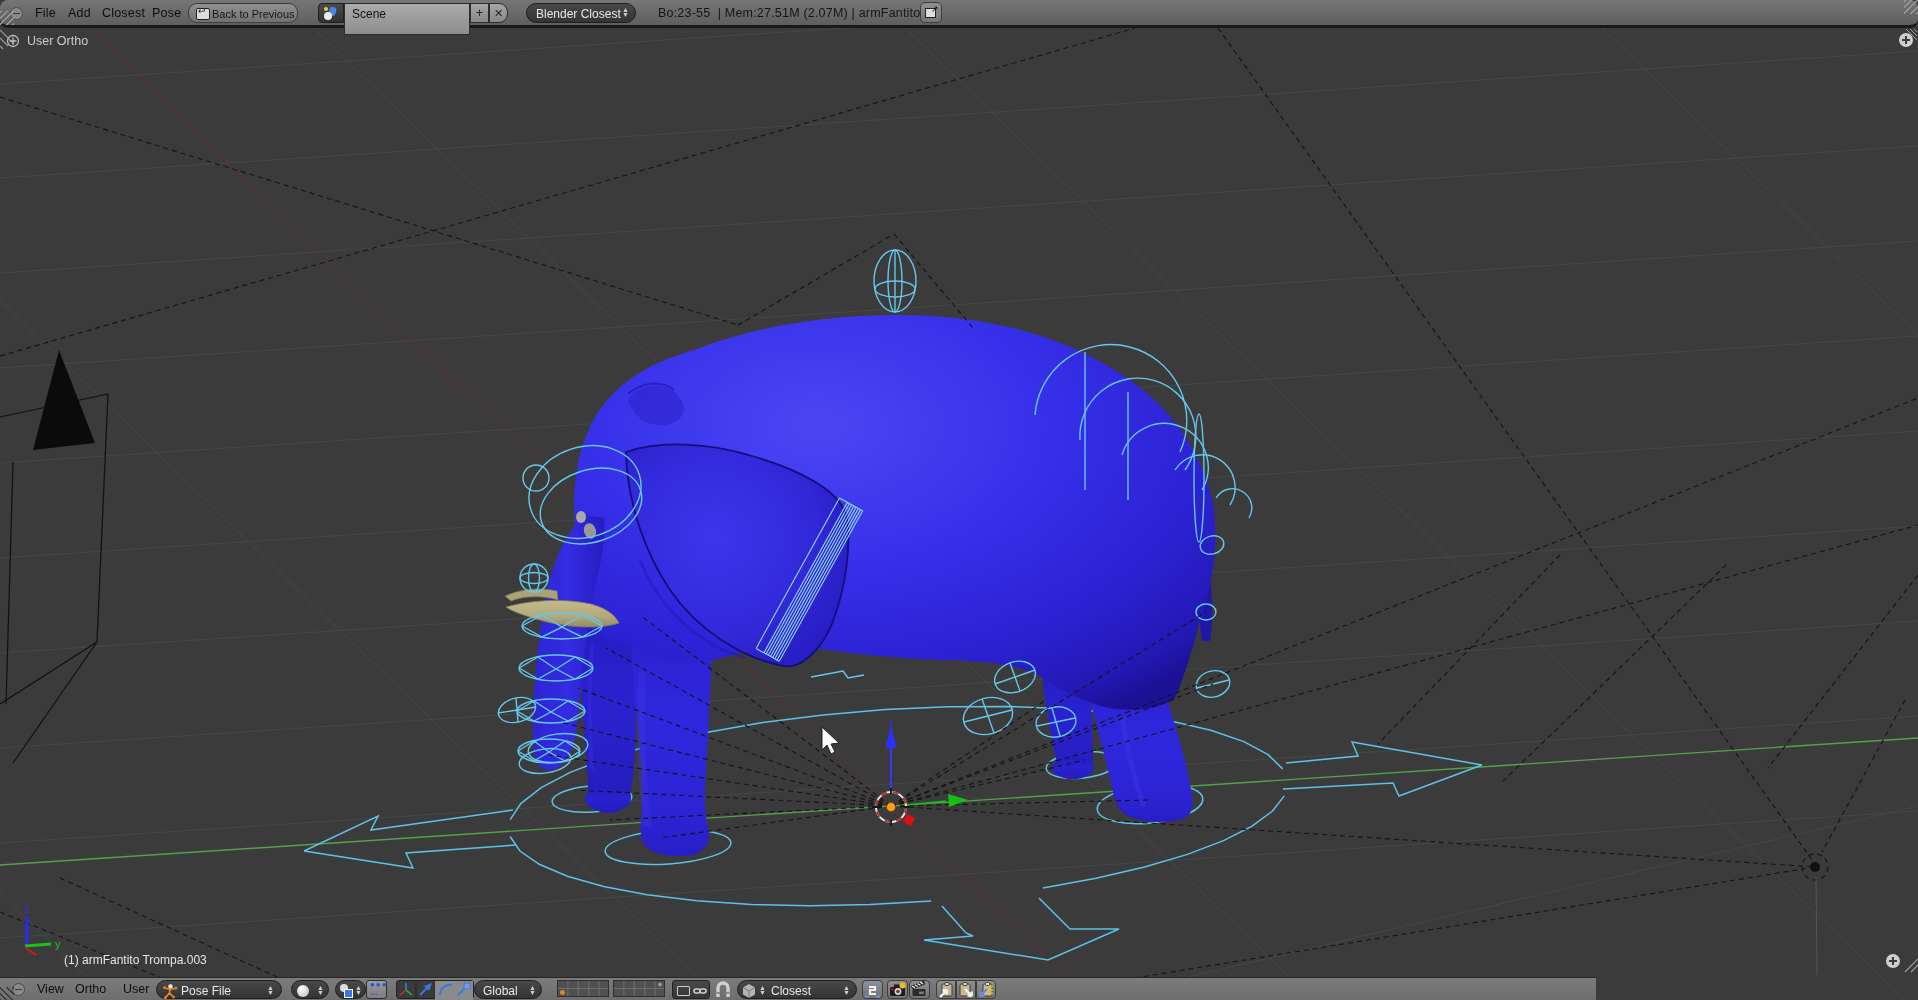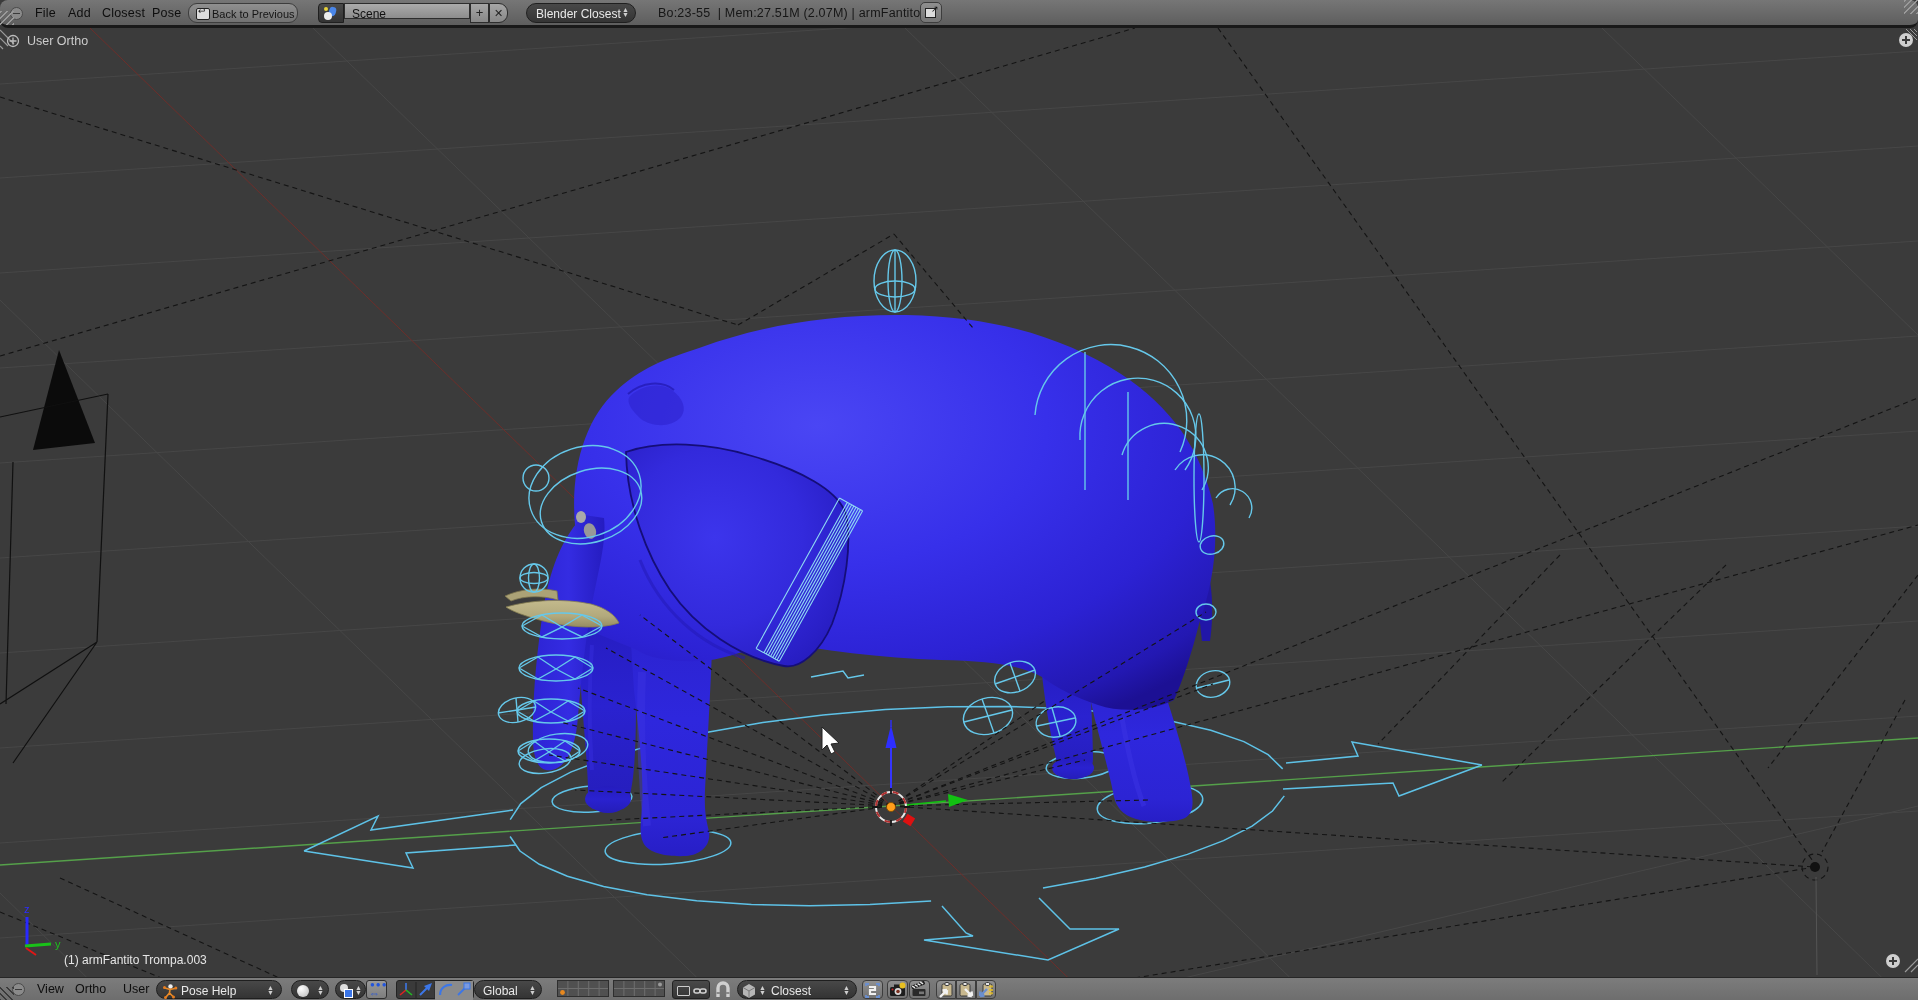--- a/index.html
+++ b/index.html
@@ -1,17 +1,17 @@
 <!DOCTYPE html>
 <html><head>
 <meta charset="utf-8">
 <style>
 html,body{margin:0;padding:0;width:1918px;height:1000px;overflow:hidden;background:#3b3b3b;font-family:"Liberation Sans",sans-serif;}
 #hdr{position:absolute;top:0;left:0;width:1918px;height:25px;background:linear-gradient(#767676,#5e5e5e);border-bottom:3px solid #191919;z-index:10;border-radius:8px;}
-#ftr{position:absolute;top:977px;left:0;width:1918px;height:23px;background:linear-gradient(#7c7c7c,#6d6d6d);border-top:1px solid #262626;z-index:10;}
+#ftr{position:absolute;top:977px;left:0;width:1596px;height:23px;background:linear-gradient(#7c7c7c,#6d6d6d);border-top:1px solid #262626;z-index:10;}
 .mtxt{position:absolute;top:6px;font-size:12.5px;color:#0e0e0e;letter-spacing:0.2px;}
 .ftxt{position:absolute;top:4px;font-size:12.5px;color:#0e0e0e;}
 .dd{position:absolute;background:linear-gradient(#484848,#343434);border:1px solid #1f1f1f;border-radius:10px;color:#e9e9e9;font-size:12px;box-sizing:border-box;}
 .lbtn{position:absolute;background:linear-gradient(#909090,#727272);border:1px solid #3d3d3d;border-radius:9px;color:#0e0e0e;font-size:12px;box-sizing:border-box;}
 .updn{position:absolute;width:9px;color:#cfcfcf;font-size:7px;line-height:5px;text-align:center;}
 svg{position:absolute;top:0;left:0;}
 #mc{position:absolute;top:0;left:0;width:1918px;height:1000px;}
 </style>
 </head>
 <body>
@@ -241,21 +241,21 @@
 <div class="lbtn" style="left:188px;top:3px;width:110px;height:20px;white-space:nowrap;">
  <span style="position:absolute;left:7px;top:4px;width:12px;height:10px;border:1.4px solid #222;border-radius:2px;background:#dcdcdc;"></span>
  <span style="position:absolute;left:9px;top:2px;font-size:9px;color:#222;">↩</span>
  <span style="position:absolute;left:23px;top:4px;color:#151515;font-size:11px;letter-spacing:0;">Back to Previous</span>
 </div>
 <div style="position:absolute;left:318px;top:3px;width:26px;height:20px;background:linear-gradient(#4a4a4a,#333);border:1px solid #1f1f1f;border-radius:4px 0 0 4px;box-sizing:border-box;">
  <span style="position:absolute;left:10px;top:3px;width:7px;height:9px;border-radius:40%;background:#4a86e8;transform:rotate(15deg);"></span>
  <span style="position:absolute;left:5px;top:8px;width:8px;height:8px;border-radius:50%;background:#ededed;"></span>
  <span style="position:absolute;left:5px;top:3px;width:4px;height:4px;border-radius:50%;background:#e8d23a;"></span>
 </div>
-<div style="position:absolute;left:344px;top:3px;width:126px;height:16px;background:linear-gradient(#ababab,#8d8d8d);border:1px solid #2d2d2d;box-sizing:border-box;">
+<div style="position:absolute;left:344px;top:3px;width:126px;height:32px;background:linear-gradient(#ababab,#8d8d8d);border:1px solid #2d2d2d;box-sizing:border-box;">
  <span style="position:absolute;left:7px;top:2.5px;font-size:12px;color:#111;">Scene</span>
 </div>
 <div style="position:absolute;left:470px;top:3px;width:19px;height:20px;background:linear-gradient(#a6a6a6,#888);border:1px solid #2d2d2d;box-sizing:border-box;color:#222;font-size:13px;text-align:center;line-height:18px;">+</div>
 <div style="position:absolute;left:489px;top:3px;width:19px;height:20px;background:linear-gradient(#a6a6a6,#888);border:1px solid #2d2d2d;border-radius:0 9px 9px 0;box-sizing:border-box;color:#222;font-size:11px;text-align:center;line-height:18px;">✕</div>
 <div class="dd" style="left:526px;top:3px;width:110px;height:20px;">
  <span style="position:absolute;left:9px;top:2.5px;">Blender Closest</span>
  <span class="updn" style="right:5px;top:3px;">▲<br>▼</span>
 </div>
 <span class="mtxt" style="left:658px;color:#161616;">Bo:23-55&nbsp; | Mem:27.51M (2.07M) | armFantito</span>
 <div style="position:absolute;left:920px;top:2px;width:22px;height:21px;background:linear-gradient(#8f8f8f,#757575);border:1px solid #3d3d3d;border-radius:5px;box-sizing:border-box;">
@@ -275,21 +275,21 @@
 <span class="ftxt" style="left:123px;">User</span>
 <div class="dd" style="left:156px;top:2px;width:126px;height:19px;">
  <svg width="18" height="18" style="position:absolute;left:4px;top:1px;" viewBox="0 0 18 18">
         <circle cx="9.5" cy="4.5" r="2.2" fill="#f0f0f0"></circle>
         <path d="M9,7 L8.5,11 M9,7.5 L4,6 M9,7.5 L14,6.5 M8.5,11 L5,15 M8.5,11 L12,14.5" stroke="#e88a28" stroke-width="1.7" fill="none"></path>
         <circle cx="3.5" cy="5.5" r="1.5" fill="#e87d1e"></circle>
         <circle cx="14.8" cy="6" r="1.5" fill="#e87d1e"></circle>
         <circle cx="4.5" cy="15.5" r="1.5" fill="#e87d1e"></circle>
         <circle cx="12.5" cy="15" r="1.5" fill="#e87d1e"></circle>
       </svg>
- <span style="position:absolute;left:24px;top:3px;">Pose Help</span>
+ <span style="position:absolute;left:24px;top:3px;">Pose File</span>
  <span class="updn" style="right:6px;top:4px;">▲<br>▼</span>
 </div>
 <div class="dd" style="left:291px;top:2px;width:38px;height:19px;">
  <span style="position:absolute;left:5px;top:4px;width:12px;height:12px;border-radius:50%;background:radial-gradient(circle at 35% 30%,#fff,#b9b9b9);"></span>
  <span class="updn" style="right:3px;top:4px;">▲<br>▼</span>
 </div>
 <div class="dd" style="left:335px;top:2px;width:31px;height:19px;">
  <span style="position:absolute;left:4px;top:3px;width:8px;height:8px;border-radius:50%;background:#ddd;"></span>
  <span style="position:absolute;left:8px;top:8px;width:7px;height:7px;background:#3b76e8;border:1px solid #fff;"></span>
  <span class="updn" style="right:2px;top:4px;">▲<br>▼</span>

